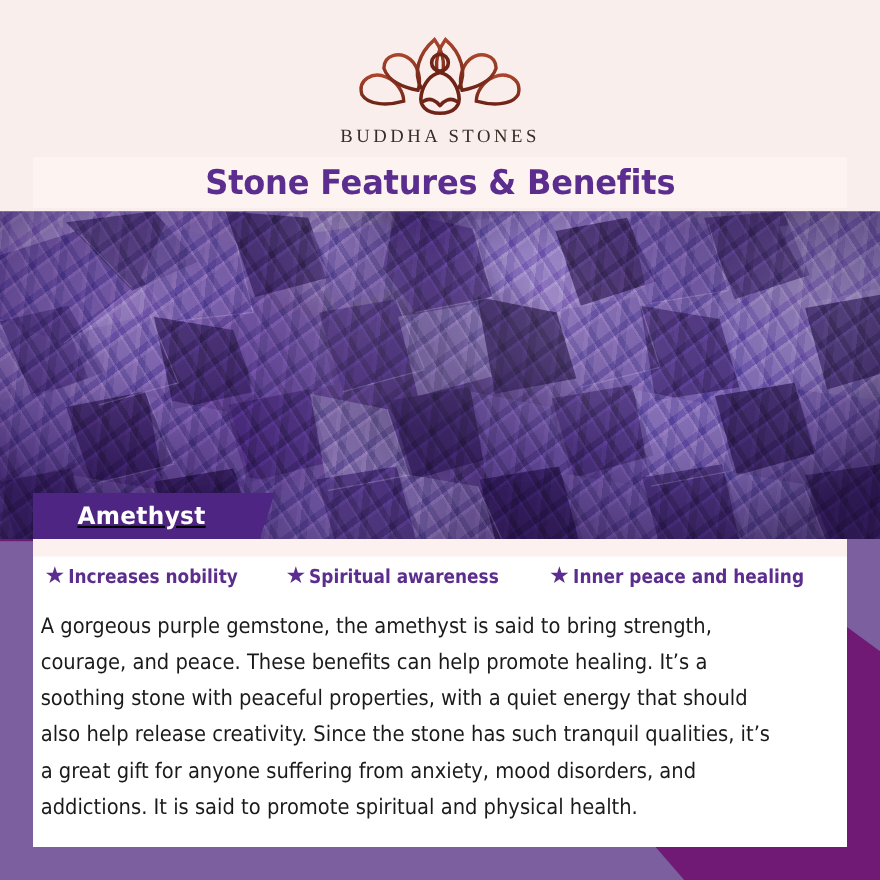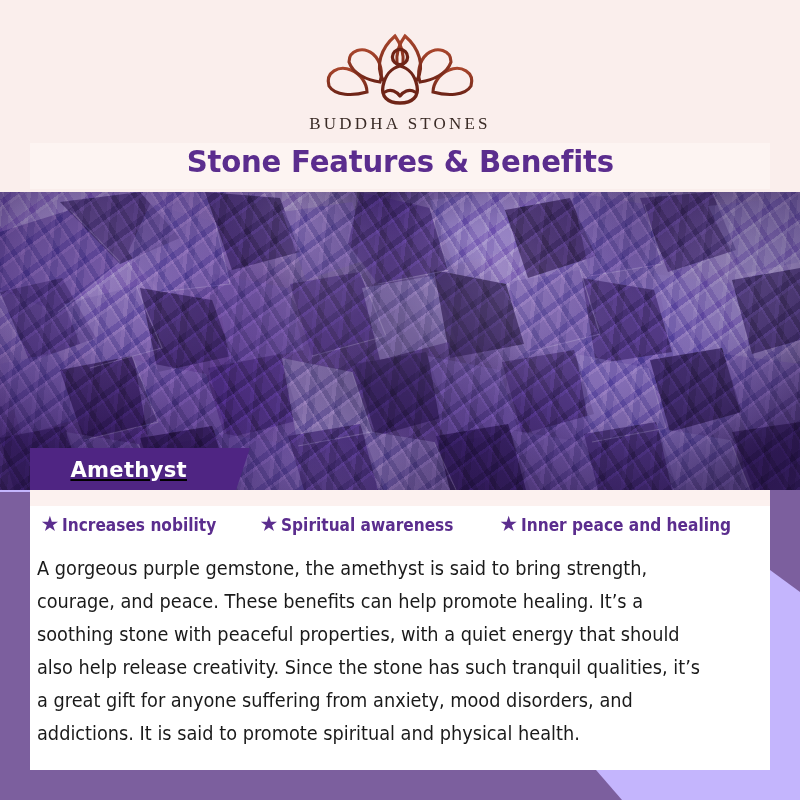--- a/index.html
+++ b/index.html
@@ -9,21 +9,21 @@
     height: 800px;
     overflow: hidden;
     background: #ffffff;
     font-family: "Liberation Sans", sans-serif;
   }
 
   #page {
     position: relative;
     width: 800px;
     height: 800px;
-    background: #c4b5fd;
+    background: #701a75;
     overflow: hidden;
   }
 
   
   .frame-band {
     position: absolute;
     background: #7c5f9e;
   }
   .band-top {
     top: 0; left: 0;
@@ -83,21 +83,21 @@
   }
 
   .title-bar {
     position: absolute;
     left: 30px;
     top: 143px;
     width: 740px;
     height: 46px;
     background: #fdf4f2;
     display: flex;
-    align-items: flex-start;
+    align-items: center;
     justify-content: center;
   }
   .title-text {
     font-family: "DejaVu Sans", sans-serif;
     font-size: 31px;
     font-weight: bold;
     color: #5b2d8e;
     letter-spacing: -0.2px;
     transform: scaleX(0.94);
   }

